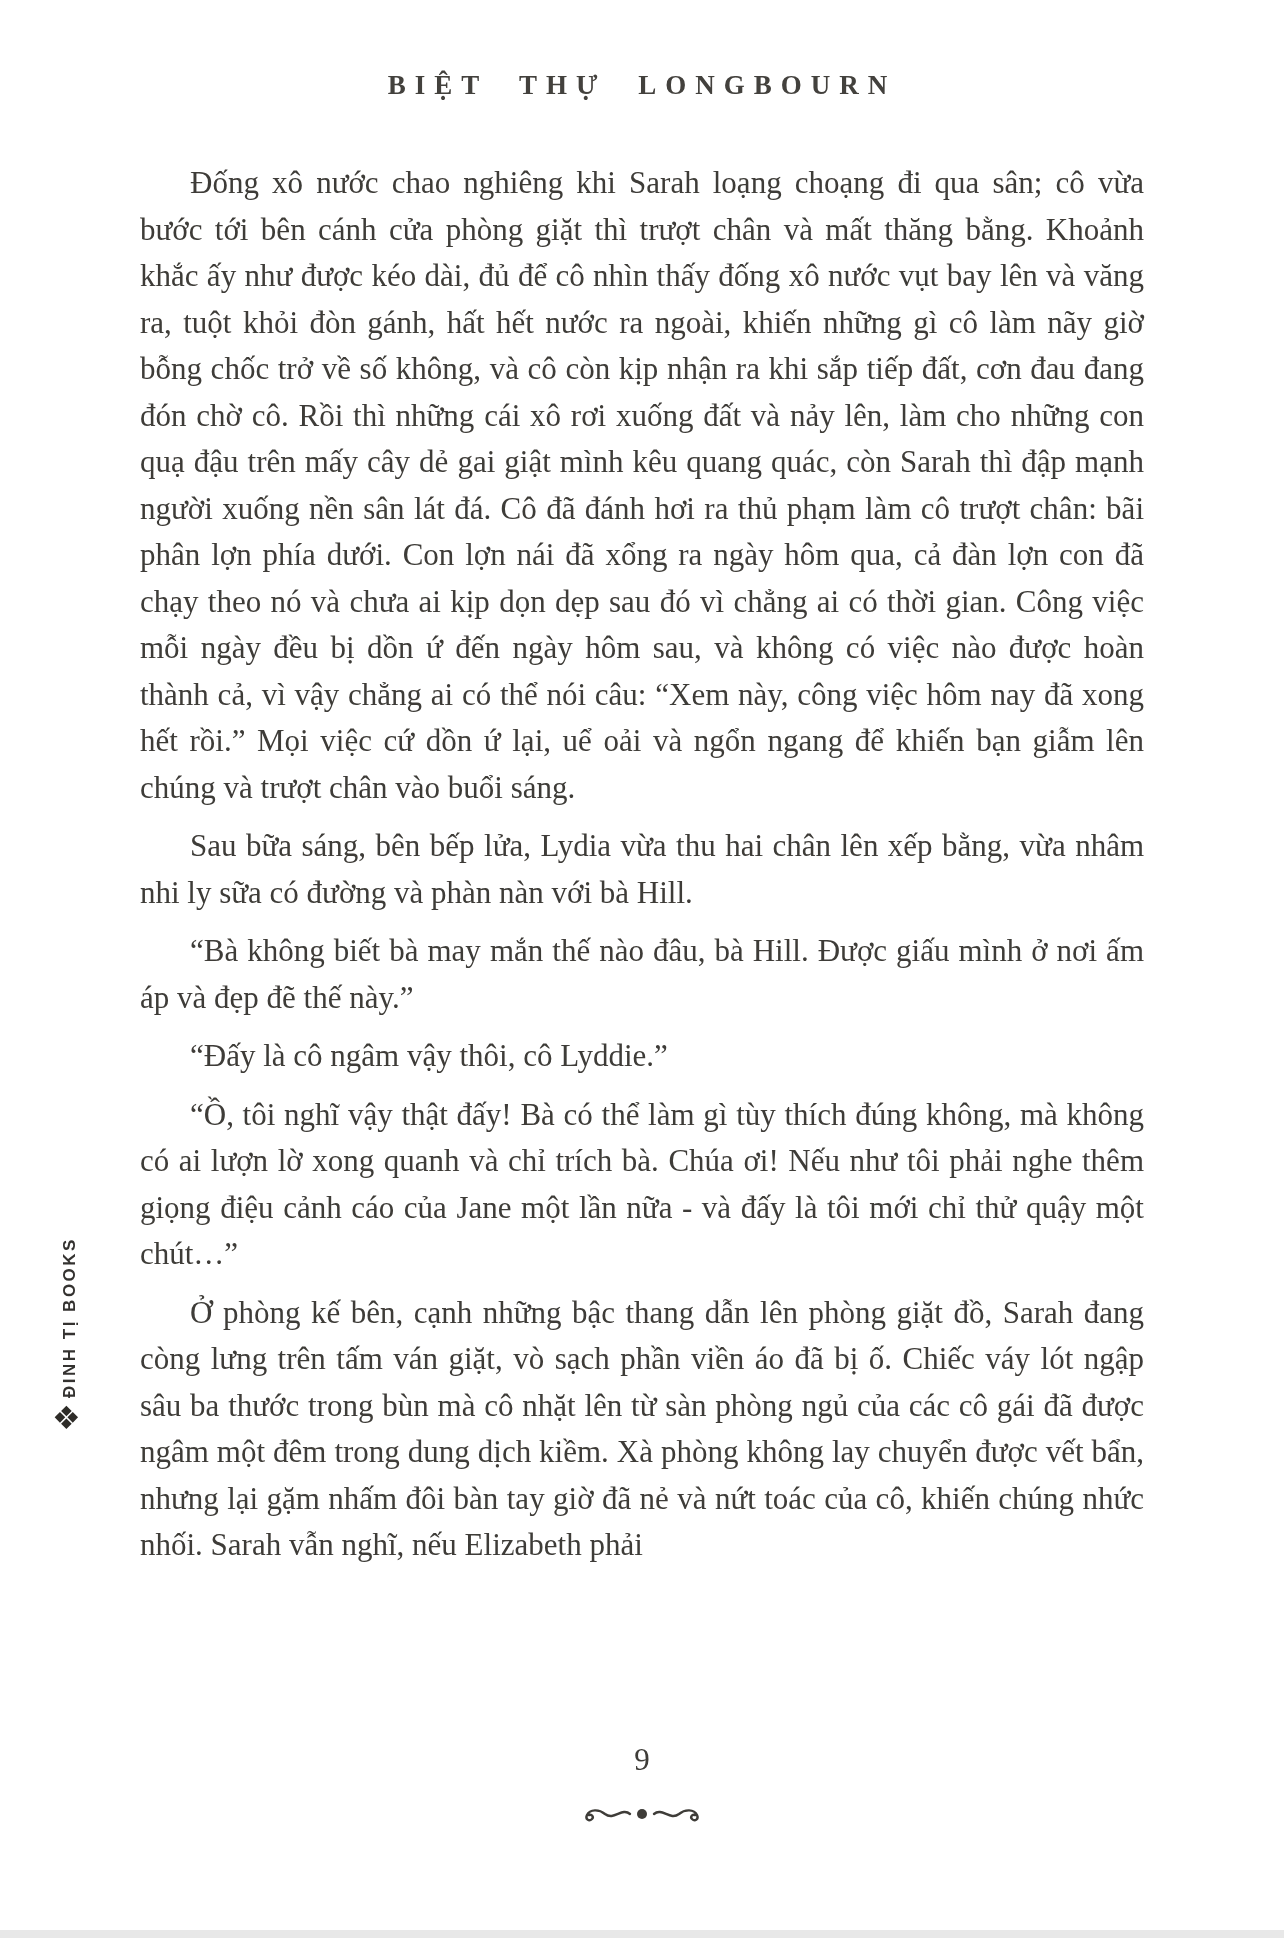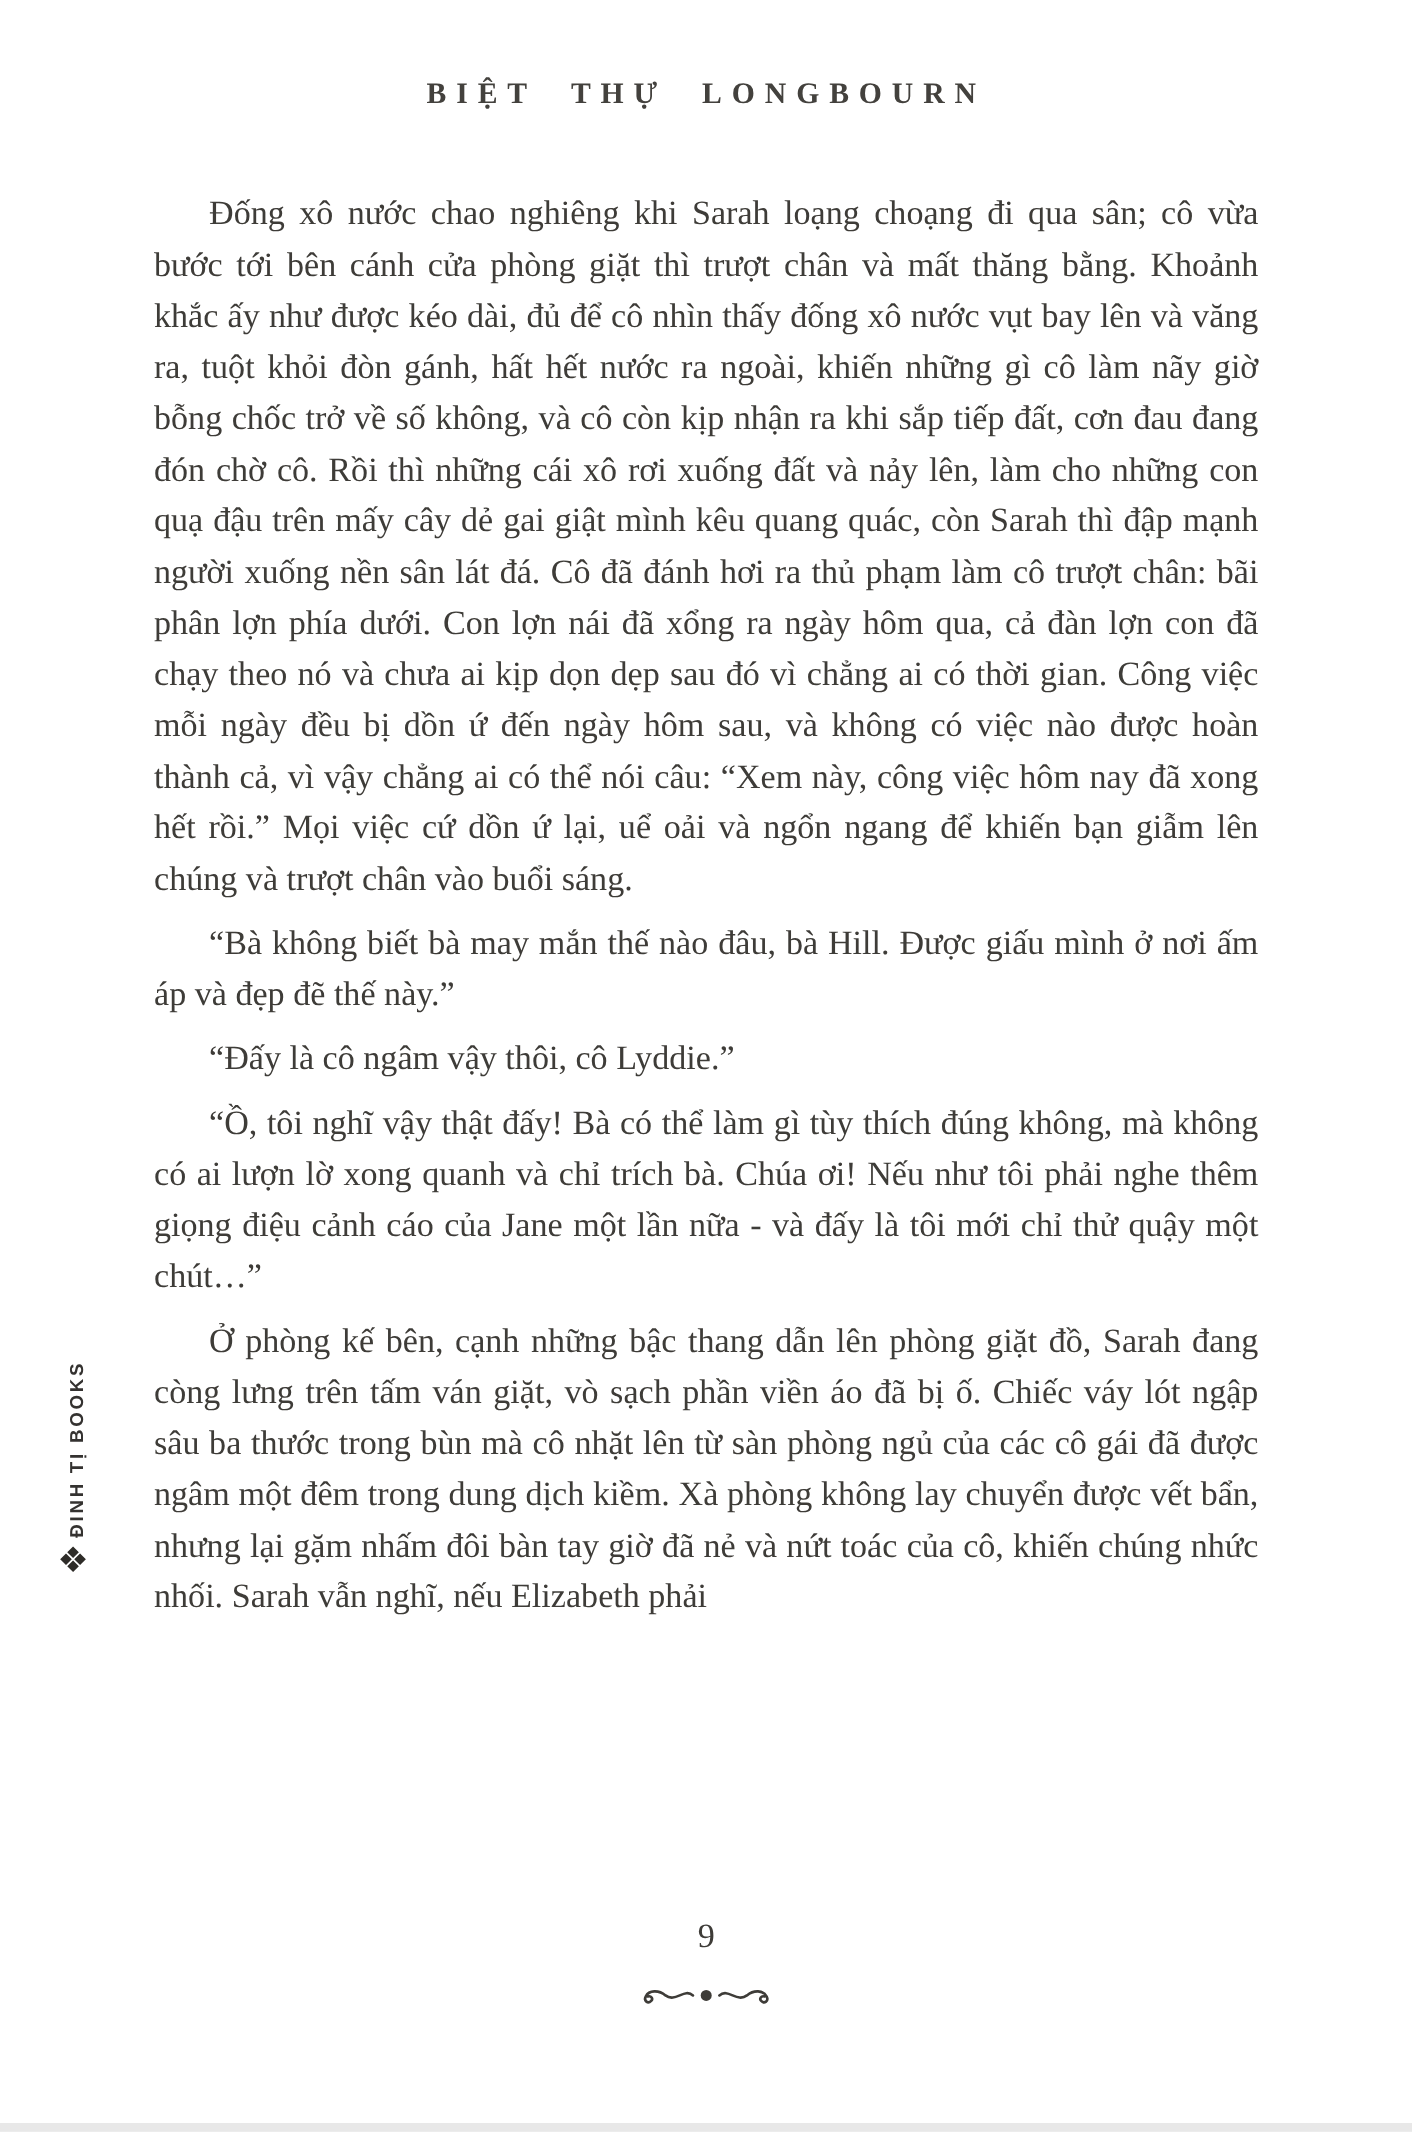--- a/index.html
+++ b/index.html
@@ -32,21 +32,21 @@
   .body-text {
     position: absolute;
     top: 160px;
     left: 140px;
     width: 1004px;
     font-size: 31px;
     line-height: 46.5px;
     text-align: justify;
   }
   .body-text p {
-    margin: 11px 0 12px 0;
+    margin: 0 0 12px 0;
     text-indent: 50px;
   }
   .spine {
     position: absolute;
     left: 0;
     top: 0;
   }
   .spine-text {
     position: absolute;
     left: 60px;
@@ -88,20 +88,21 @@
 </style>
 </head>
 <body>
 
 <div class="book-page">
 
   <div class="running-head">BIỆT THỰ LONGBOURN</div>
 
   <div class="body-text">
     <p>Đống xô nước chao nghiêng khi Sarah loạng choạng đi qua sân; cô vừa bước tới bên cánh cửa phòng giặt thì trượt chân và mất thăng bằng. Khoảnh khắc ấy như được kéo dài, đủ để cô nhìn thấy đống xô nước vụt bay lên và văng ra, tuột khỏi đòn gánh, hất hết nước ra ngoài, khiến những gì cô làm nãy giờ bỗng chốc trở về số không, và cô còn kịp nhận ra khi sắp tiếp đất, cơn đau đang đón chờ cô. Rồi thì những cái xô rơi xuống đất và nảy lên, làm cho những con quạ đậu trên mấy cây dẻ gai giật mình kêu quang quác, còn Sarah thì đập mạnh người xuống nền sân lát đá. Cô đã đánh hơi ra thủ phạm làm cô trượt chân: bãi phân lợn phía dưới. Con lợn nái đã xổng ra ngày hôm qua, cả đàn lợn con đã chạy theo nó và chưa ai kịp dọn dẹp sau đó vì chẳng ai có thời gian. Công việc mỗi ngày đều bị dồn ứ đến ngày hôm sau, và không có việc nào được hoàn thành cả, vì vậy chẳng ai có thể nói câu: “Xem này, công việc hôm nay đã xong hết rồi.” Mọi việc cứ dồn ứ lại, uể oải và ngổn ngang để khiến bạn giẫm lên chúng và trượt chân vào buổi sáng.</p>
+    <p>Sau bữa sáng, bên bếp lửa, Lydia vừa thu hai chân lên xếp bằng, vừa nhâm nhi ly sữa có đường và phàn nàn với bà Hill.</p>
     <p>“Bà không biết bà may mắn thế nào đâu, bà Hill. Được giấu mình ở nơi ấm áp và đẹp đẽ thế này.”</p>
     <p>“Đấy là cô ngâm vậy thôi, cô Lyddie.”</p>
     <p>“Ồ, tôi nghĩ vậy thật đấy! Bà có thể làm gì tùy thích đúng không, mà không có ai lượn lờ xong quanh và chỉ trích bà. Chúa ơi! Nếu như tôi phải nghe thêm giọng điệu cảnh cáo của Jane một lần nữa - và đấy là tôi mới chỉ thử quậy một chút…”</p>
     <p>Ở phòng kế bên, cạnh những bậc thang dẫn lên phòng giặt đồ, Sarah đang còng lưng trên tấm ván giặt, vò sạch phần viền áo đã bị ố. Chiếc váy lót ngập sâu ba thước trong bùn mà cô nhặt lên từ sàn phòng ngủ của các cô gái đã được ngâm một đêm trong dung dịch kiềm. Xà phòng không lay chuyển được vết bẩn, nhưng lại gặm nhấm đôi bàn tay giờ đã nẻ và nứt toác của cô, khiến chúng nhức nhối. Sarah vẫn nghĩ, nếu Elizabeth phải</p>
   </div>
 
   <div class="spine">
     <div class="spine-text">ĐINH TỊ BOOKS</div>
     <div class="spine-logo">❖</div>
   </div>

